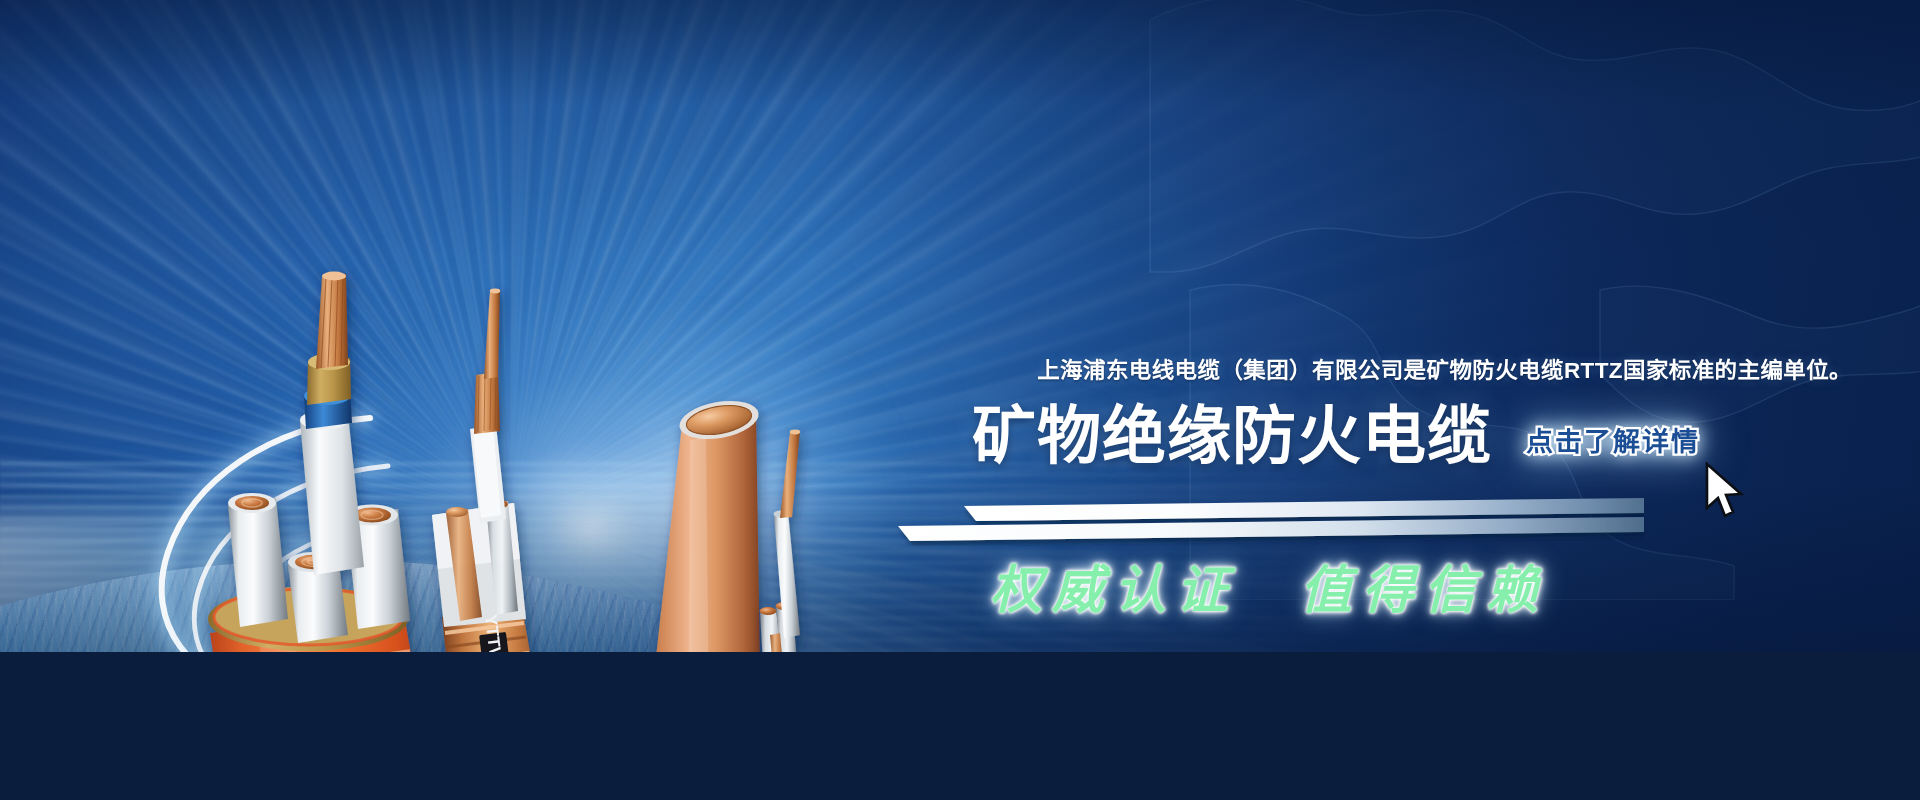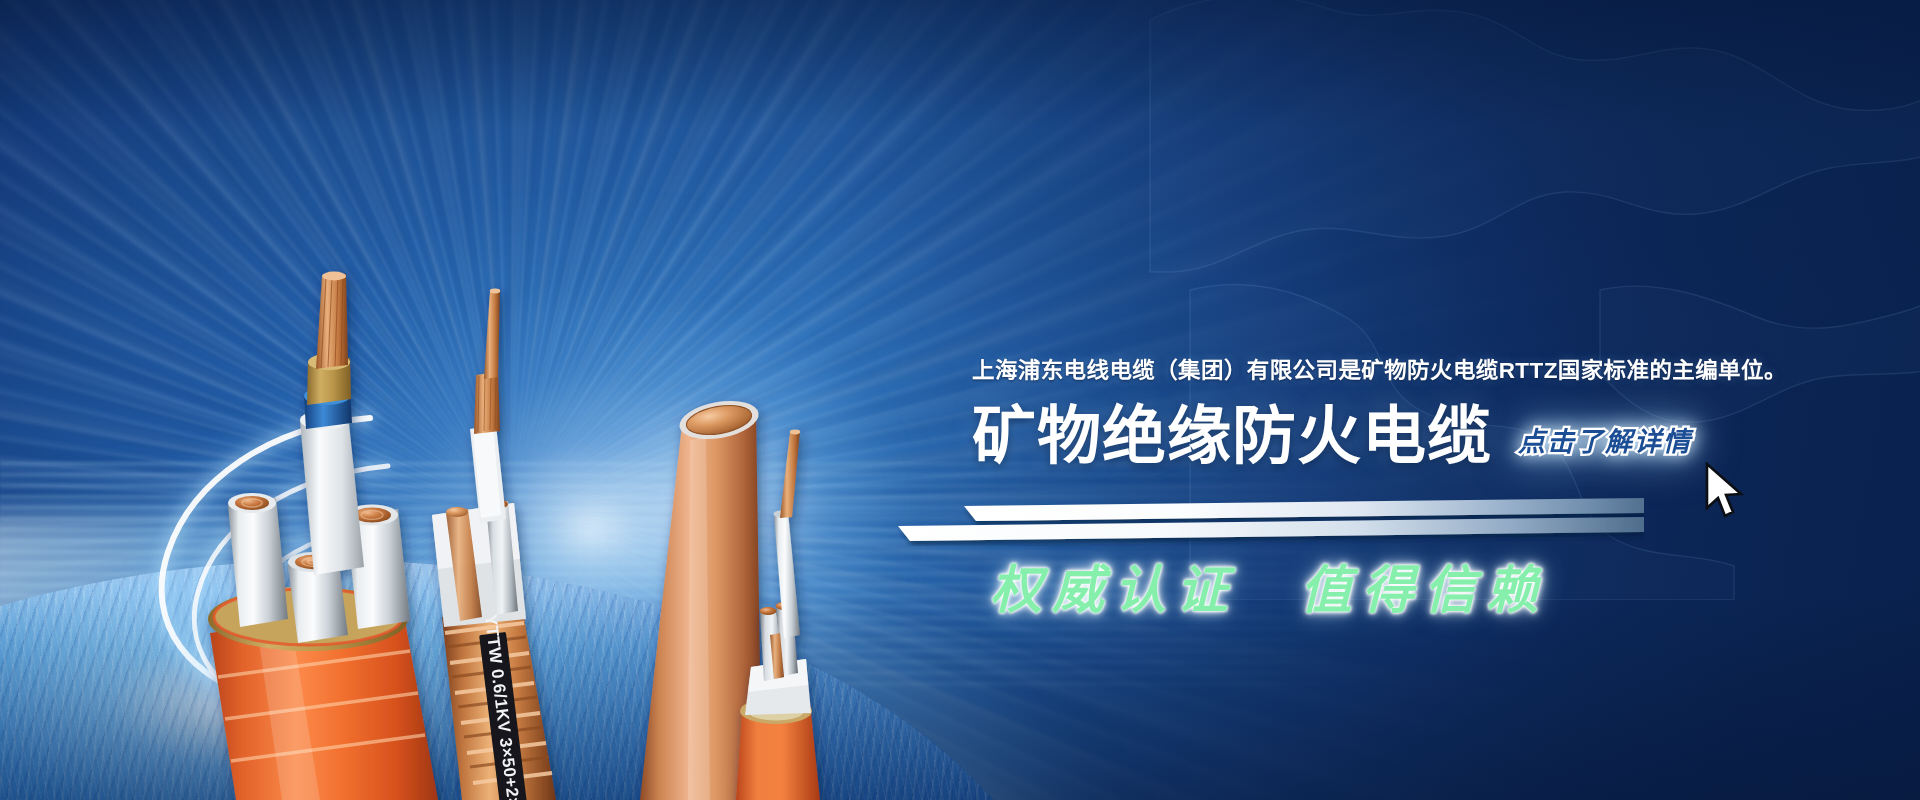--- a/index.html
+++ b/index.html
@@ -2,24 +2,25 @@
 <html lang="zh-CN"><head>
 <meta charset="utf-8">
 <title>矿物绝缘防火电缆</title>
 <style>
   html,body{margin:0;padding:0;background:#0a1d3d;}
   *{box-sizing:border-box;}
 
   .banner{
     position:relative;
     width:1920px;
-    height:800px;
+    height:652px;
     overflow:hidden;
     font-family:"Liberation Sans","DejaVu Sans",sans-serif;
     background:#1a4f93;
+    text-align:right;
   }
 
   
   .bg-base{
     position:absolute; inset:0;
     background:
       radial-gradient(ellipse 1100px 900px at 36% 60%, #3f86c9 0%, #2f73bb 18%, #2461ab 36%, #1d5197 55%, #164083 72%, #11326c 86%, #0d2a5c 100%),
       linear-gradient(115deg,#2a6db4 0%, #24619f 28%, #1b4f8d 52%, #143d75 74%, #0f3263 100%);
   }
   
@@ -142,21 +143,21 @@
   .subtitle{
     font-size:22.5px;
     font-weight:700;
     letter-spacing:.4px;
     color:#ffffff;
     white-space:nowrap;
     text-shadow:0 1px 3px rgba(5,25,60,.75), 0 0 10px rgba(120,180,240,.35);
     margin:0 0 20px 0;
   }
 
-  .headline-row{display:flex; align-items:flex-end; gap:22px;}
+  .headline-row{display:flex; align-items:flex-end; gap:30px;}
   .headline{
     font-size:64px;
     font-weight:700;
     line-height:1;
     letter-spacing:1px;
     color:#ffffff;
     white-space:nowrap;
     margin:0;
     text-shadow:0 3px 10px rgba(4,22,56,.55), 0 0 24px rgba(150,205,250,.30);
   }
@@ -166,21 +167,20 @@
     font-weight:700;
     letter-spacing:2px;
     white-space:nowrap;
     color:#1b4e95;
     margin-bottom:7px;
     padding:2px 4px;
     cursor:pointer;
     -webkit-text-stroke:4.5px #ffffff;
     paint-order:stroke fill;
     filter:drop-shadow(0 0 9px rgba(215,240,255,.95)) drop-shadow(0 0 20px rgba(150,205,250,.6));
-    font-style:italic;
   }
 
   
   .dividers{position:absolute; left:884px; top:498px; width:760px; height:48px;}
 
   .tagline{
     position:absolute; left:990px; top:548px;
     font-family:"Liberation Serif","DejaVu Serif",serif;
     font-size:52px;
     font-weight:700;

